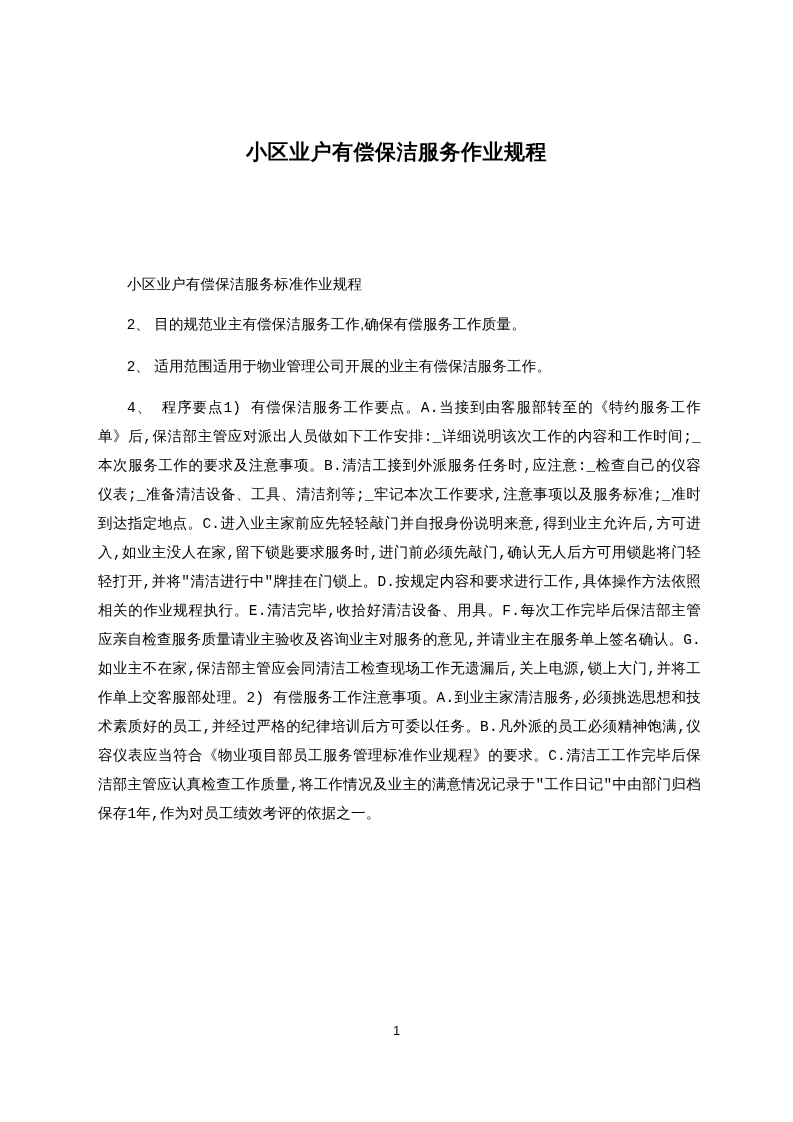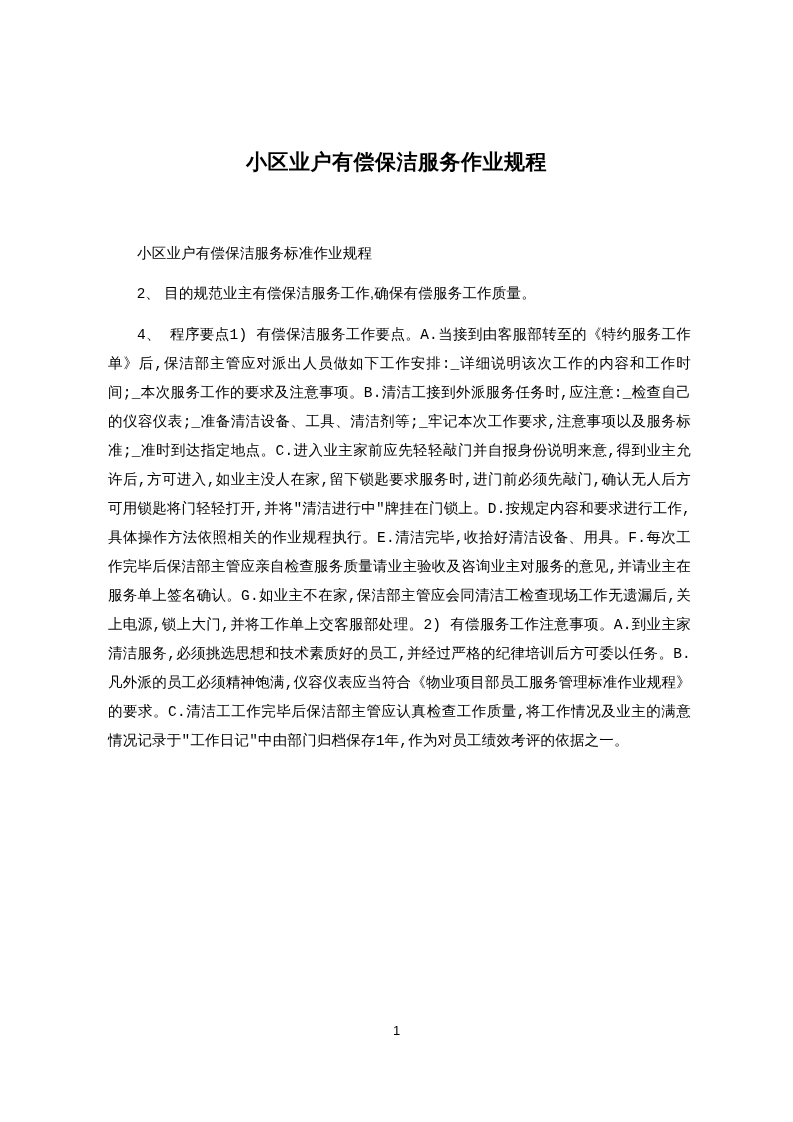--- a/index.html
+++ b/index.html
@@ -12,35 +12,35 @@
     height: 1122px;
     font-family: "Liberation Sans", "DejaVu Sans", sans-serif;
     color: #000000;
     position: relative;
     overflow: hidden;
   }
   .page {
     box-sizing: border-box;
     width: 793px;
     height: 1122px;
-    padding: 12px;
+    padding: 2px;
     position: relative;
   }
   .doc-title {
     text-align: center;
     font-size: 21px;
     font-weight: bold;
     letter-spacing: 0.5px;
     margin: 0;
     padding-top: 135px;
     line-height: 1.4;
   }
   .body-block {
     padding: 0 90px 0 96px;
-    margin-top: 63px;
+    margin-top: 104px;
   }
   .para {
     font-size: 14.5px;
     line-height: 2.05;
     text-align: justify;
     text-justify: inter-ideograph;
     margin: 0 0 12px 0;
     letter-spacing: 0.2px;
   }
   .para.indent {
@@ -70,20 +70,21 @@
 <div class="page">
 
   <h1 class="doc-title">小区业户有偿保洁服务作业规程</h1>
 
   <div class="body-block">
 
     <p class="para indent tight">小区业户有偿保洁服务标准作业规程</p>
 
     <p class="para indent">2、 目的规范业主有偿保洁服务工作,确保有偿服务工作质量。</p>
 
+    <p class="para indent">2、 适用范围适用于物业管理公司开展的业主有偿保洁服务工作。</p>
 
 
     <p class="para indent long">4、 程序要点1) 有偿保洁服务工作要点。A.当接到由客服部转至的《特约服务工作单》后,保洁部主管应对派出人员做如下工作安排:_详细说明该次工作的内容和工作时间;_本次服务工作的要求及注意事项。B.清洁工接到外派服务任务时,应注意:_检查自己的仪容仪表;_准备清洁设备、工具、清洁剂等;_牢记本次工作要求,注意事项以及服务标准;_准时到达指定地点。C.进入业主家前应先轻轻敲门并自报身份说明来意,得到业主允许后,方可进入,如业主没人在家,留下锁匙要求服务时,进门前必须先敲门,确认无人后方可用锁匙将门轻轻打开,并将"清洁进行中"牌挂在门锁上。D.按规定内容和要求进行工作,具体操作方法依照相关的作业规程执行。E.清洁完毕,收拾好清洁设备、用具。F.每次工作完毕后保洁部主管应亲自检查服务质量请业主验收及咨询业主对服务的意见,并请业主在服务单上签名确认。G.如业主不在家,保洁部主管应会同清洁工检查现场工作无遗漏后,关上电源,锁上大门,并将工作单上交客服部处理。2) 有偿服务工作注意事项。A.到业主家清洁服务,必须挑选思想和技术素质好的员工,并经过严格的纪律培训后方可委以任务。B.凡外派的员工必须精神饱满,仪容仪表应当符合《物业项目部员工服务管理标准作业规程》的要求。C.清洁工工作完毕后保洁部主管应认真检查工作质量,将工作情况及业主的满意情况记录于"工作日记"中由部门归档保存1年,作为对员工绩效考评的依据之一。</p>
 
   </div>
 
   <div class="page-number">1</div>
 
 </div>
 

